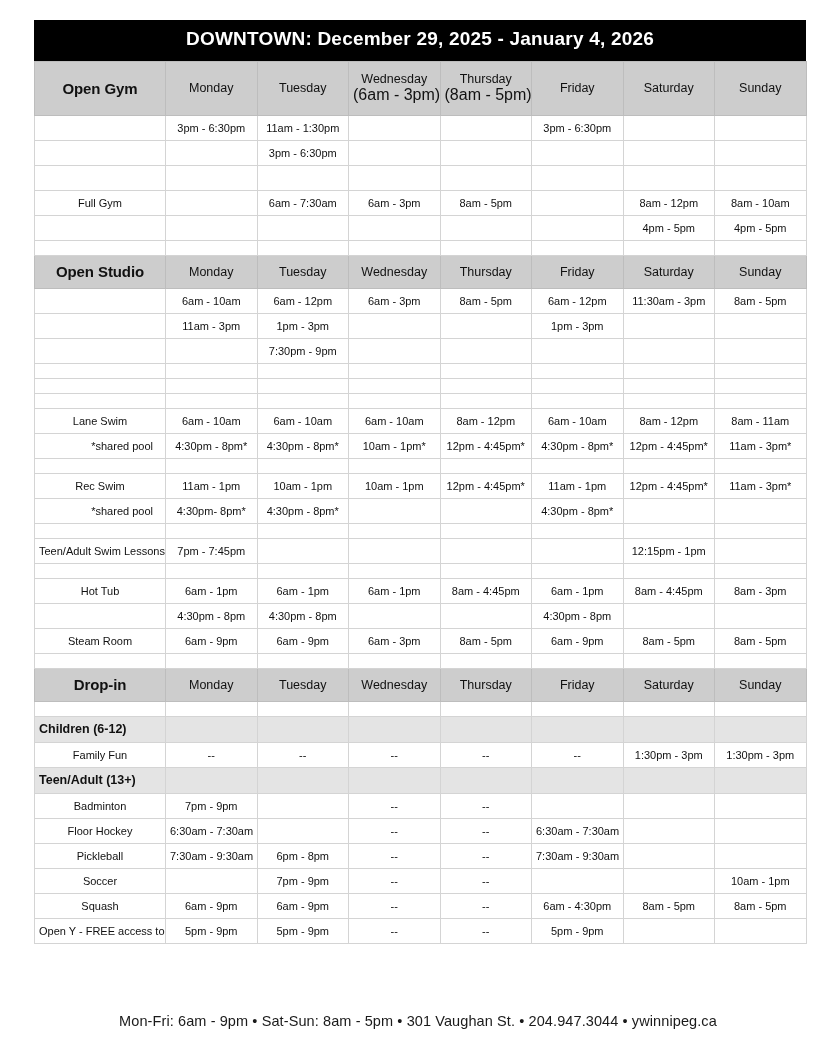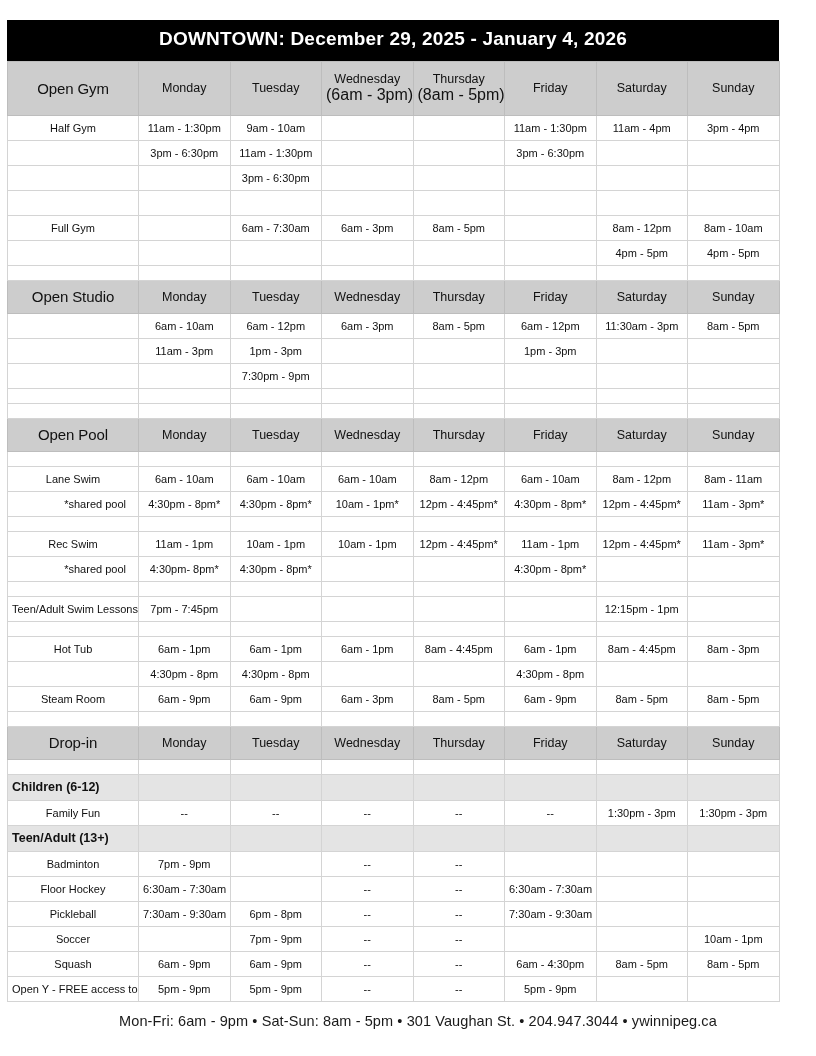--- a/index.html
+++ b/index.html
@@ -11,21 +11,21 @@
     -webkit-font-smoothing: antialiased;
   }
   #page {
     position: relative;
     width: 816px; height: 1056px;
     background: #fff;
     overflow: hidden;
   }
   .sheet {
     position: absolute;
-    left: 7px; top: 20px;
+    left: 34px; top: 20px;
     width: 772px;
   }
 
   
   .banner {
     background: #000000;
     color: #ffffff;
     text-align: center;
     font-size: 19px;
     font-weight: bold;
@@ -56,21 +56,21 @@
   col.c-day   { width: 91.5px; }
 
   
   tr.hdr > td, tr.hdr > th {
     background: #cdcdcd;
     border-color: #bdbdbd;
     height: 33px;
   }
   tr.hdr .sec-title {
     font-size: 15px;
-    font-weight: normal;
+    font-weight: bold;
     text-align: center;
     letter-spacing: -0.1px;
   }
   tr.hdr .day {
     font-size: 12.5px;
     text-align: center;
     line-height: 1.18;
   }
   tr.hdr .day .sub { display: block; font-size: 16px; }
   tr.hdr.tall > td, tr.hdr.tall > th { height: 54px; }
@@ -137,30 +137,20 @@
             <th class="sec-title">Open Gym</th>
             <td class="day">Monday</td>
             <td class="day">Tuesday</td>
             <td class="day">Wednesday<span class="sub">(6am - 3pm)</span></td>
             <td class="day">Thursday<span class="sub">(8am - 5pm)</span></td>
             <td class="day">Friday</td>
             <td class="day">Saturday</td>
             <td class="day">Sunday</td>
           </tr>
           <tr class="r">
-            <td class="lbl">Half Gym</td>
-            <td class="val">11am - 1:30pm</td>
-            <td class="val">9am - 10am</td>
-            <td class="val"></td>
-            <td class="val"></td>
-            <td class="val">11am - 1:30pm</td>
-            <td class="val">11am - 4pm</td>
-            <td class="val">3pm - 4pm</td>
-          </tr>
-          <tr class="r">
             <td class="lbl"></td>
             <td class="val">3pm - 6:30pm</td>
             <td class="val">11am - 1:30pm</td>
             <td class="val"></td>
             <td class="val"></td>
             <td class="val">3pm - 6:30pm</td>
             <td class="val"></td>
             <td class="val"></td>
           </tr>
           <tr class="r">
@@ -266,30 +256,20 @@
           <tr class="sp">
             <td></td>
             <td></td>
             <td></td>
             <td></td>
             <td></td>
             <td></td>
             <td></td>
             <td></td>
           </tr>
-          <tr class="hdr">
-            <th class="sec-title">Open Pool</th>
-            <td class="day">Monday</td>
-            <td class="day">Tuesday</td>
-            <td class="day">Wednesday</td>
-            <td class="day">Thursday</td>
-            <td class="day">Friday</td>
-            <td class="day">Saturday</td>
-            <td class="day">Sunday</td>
-          </tr>
           <tr class="sp">
             <td></td>
             <td></td>
             <td></td>
             <td></td>
             <td></td>
             <td></td>
             <td></td>
             <td></td>
           </tr>

